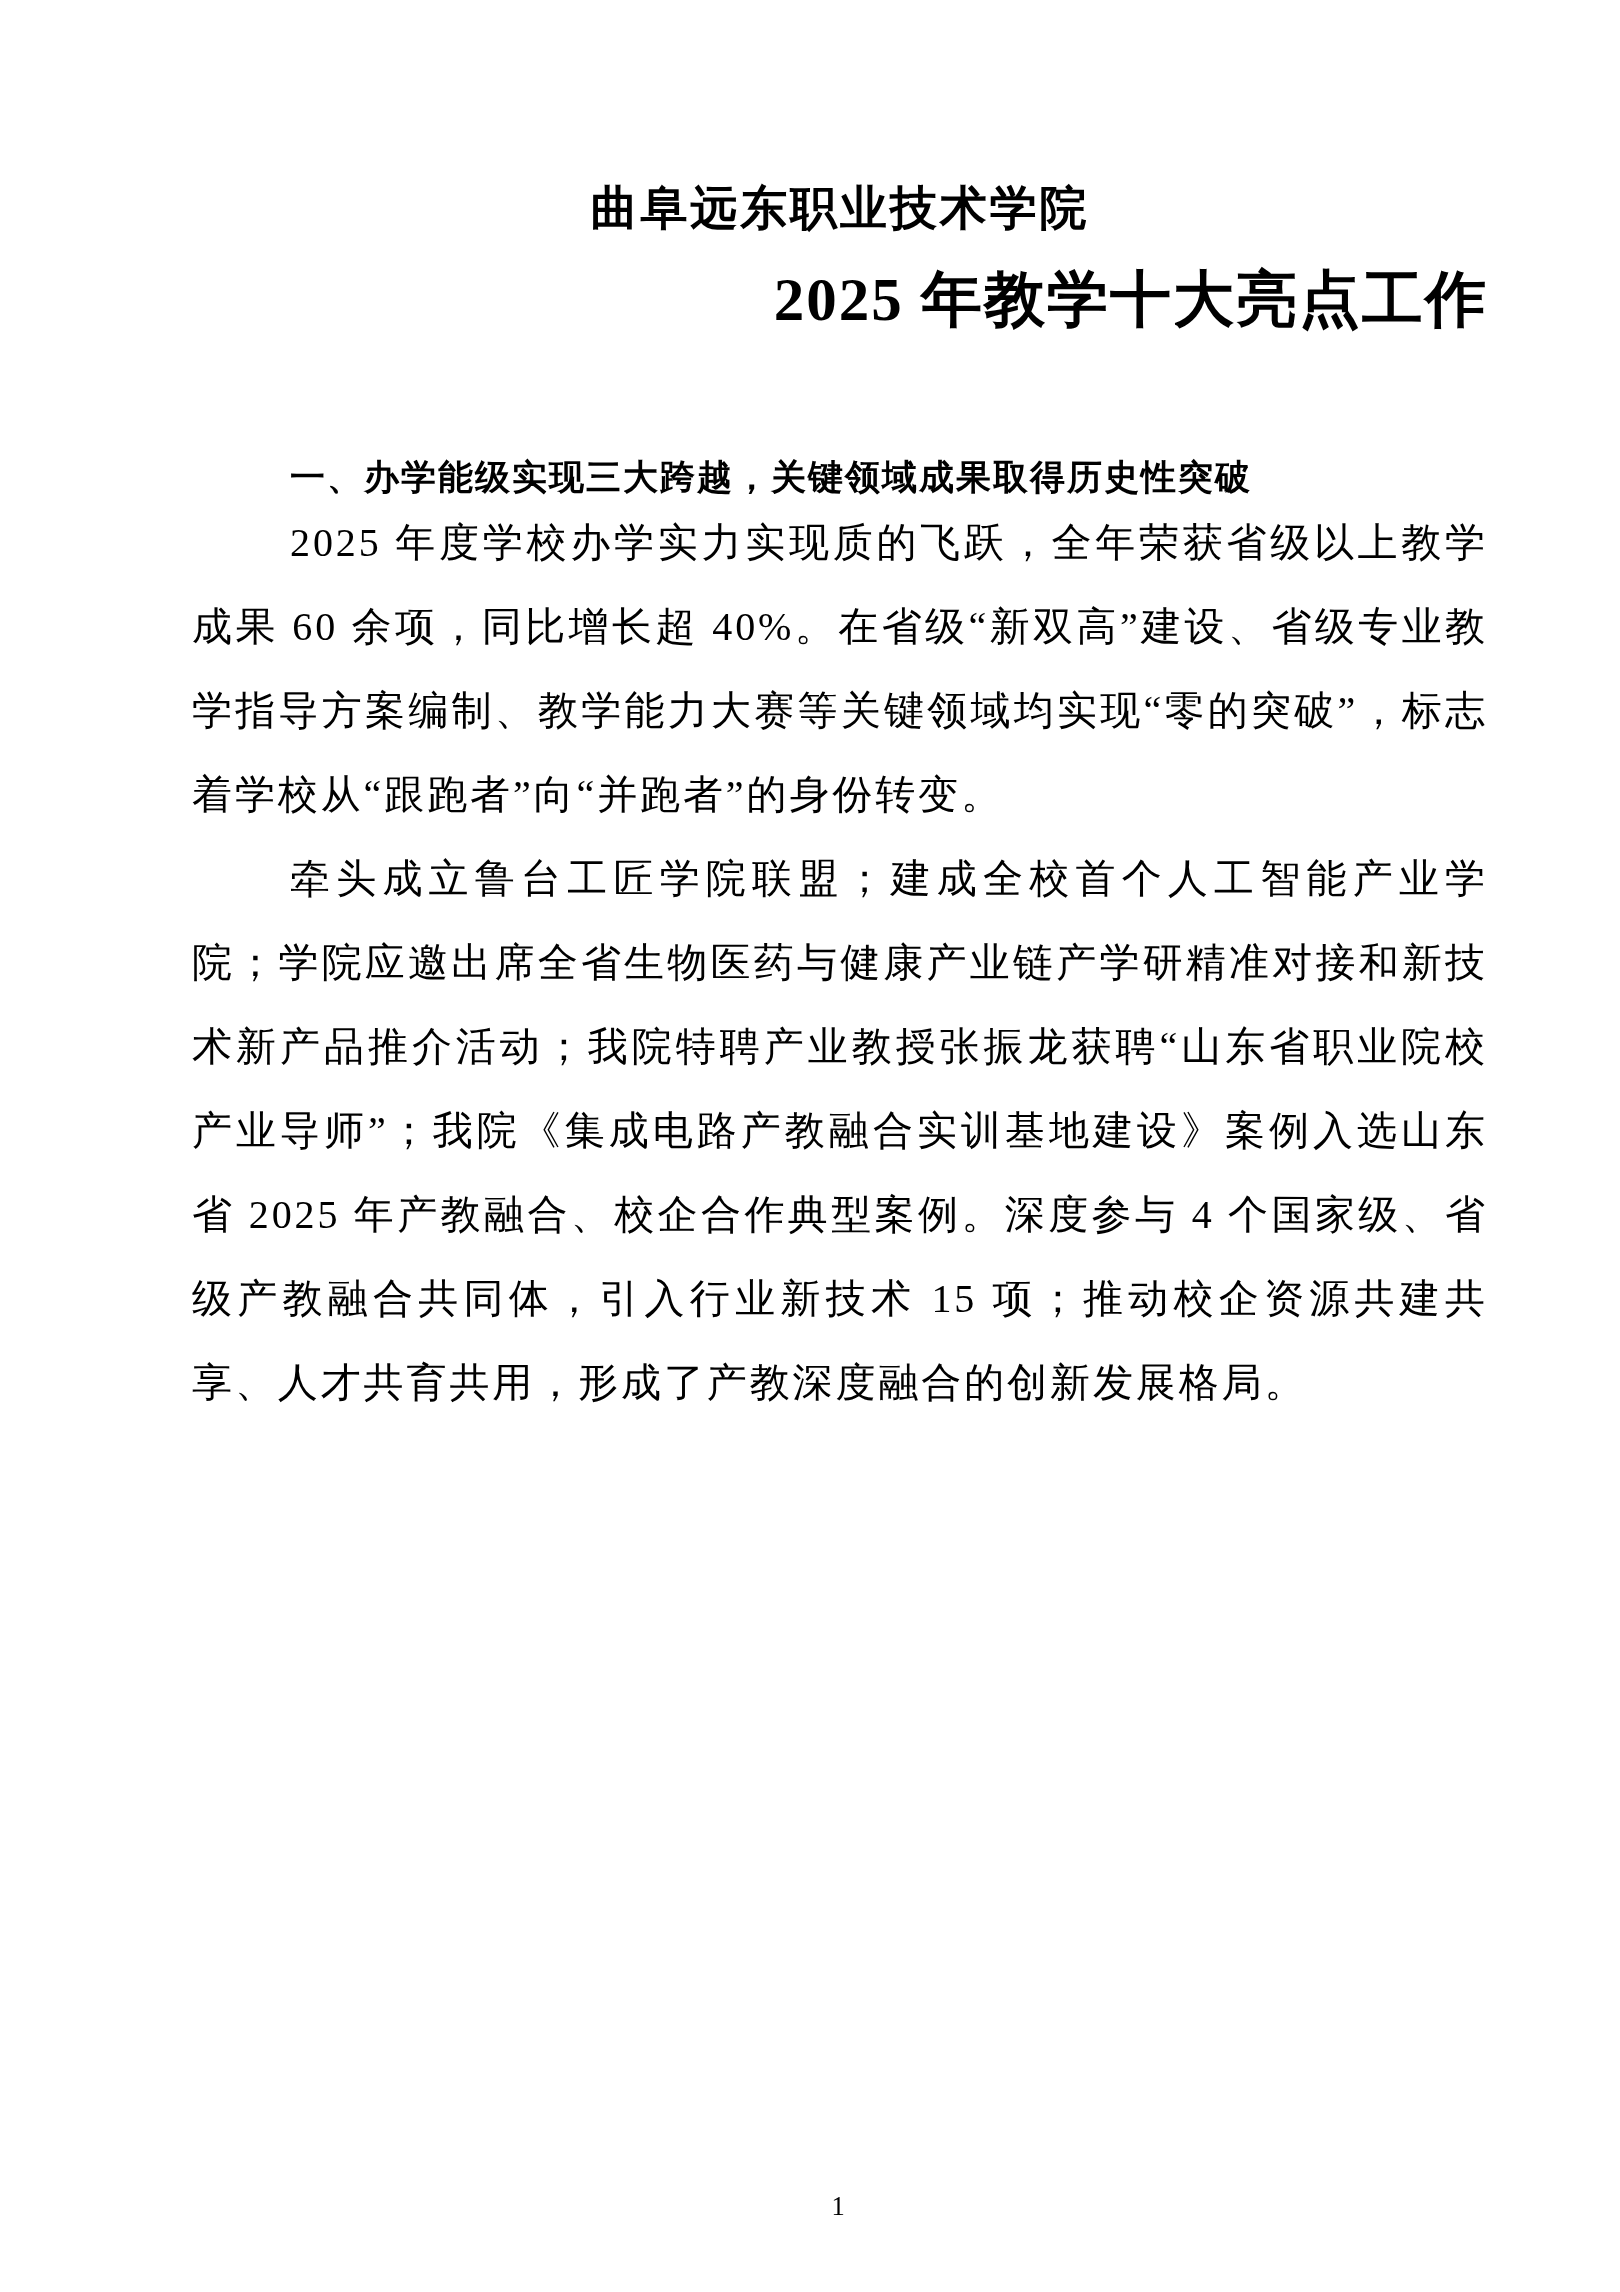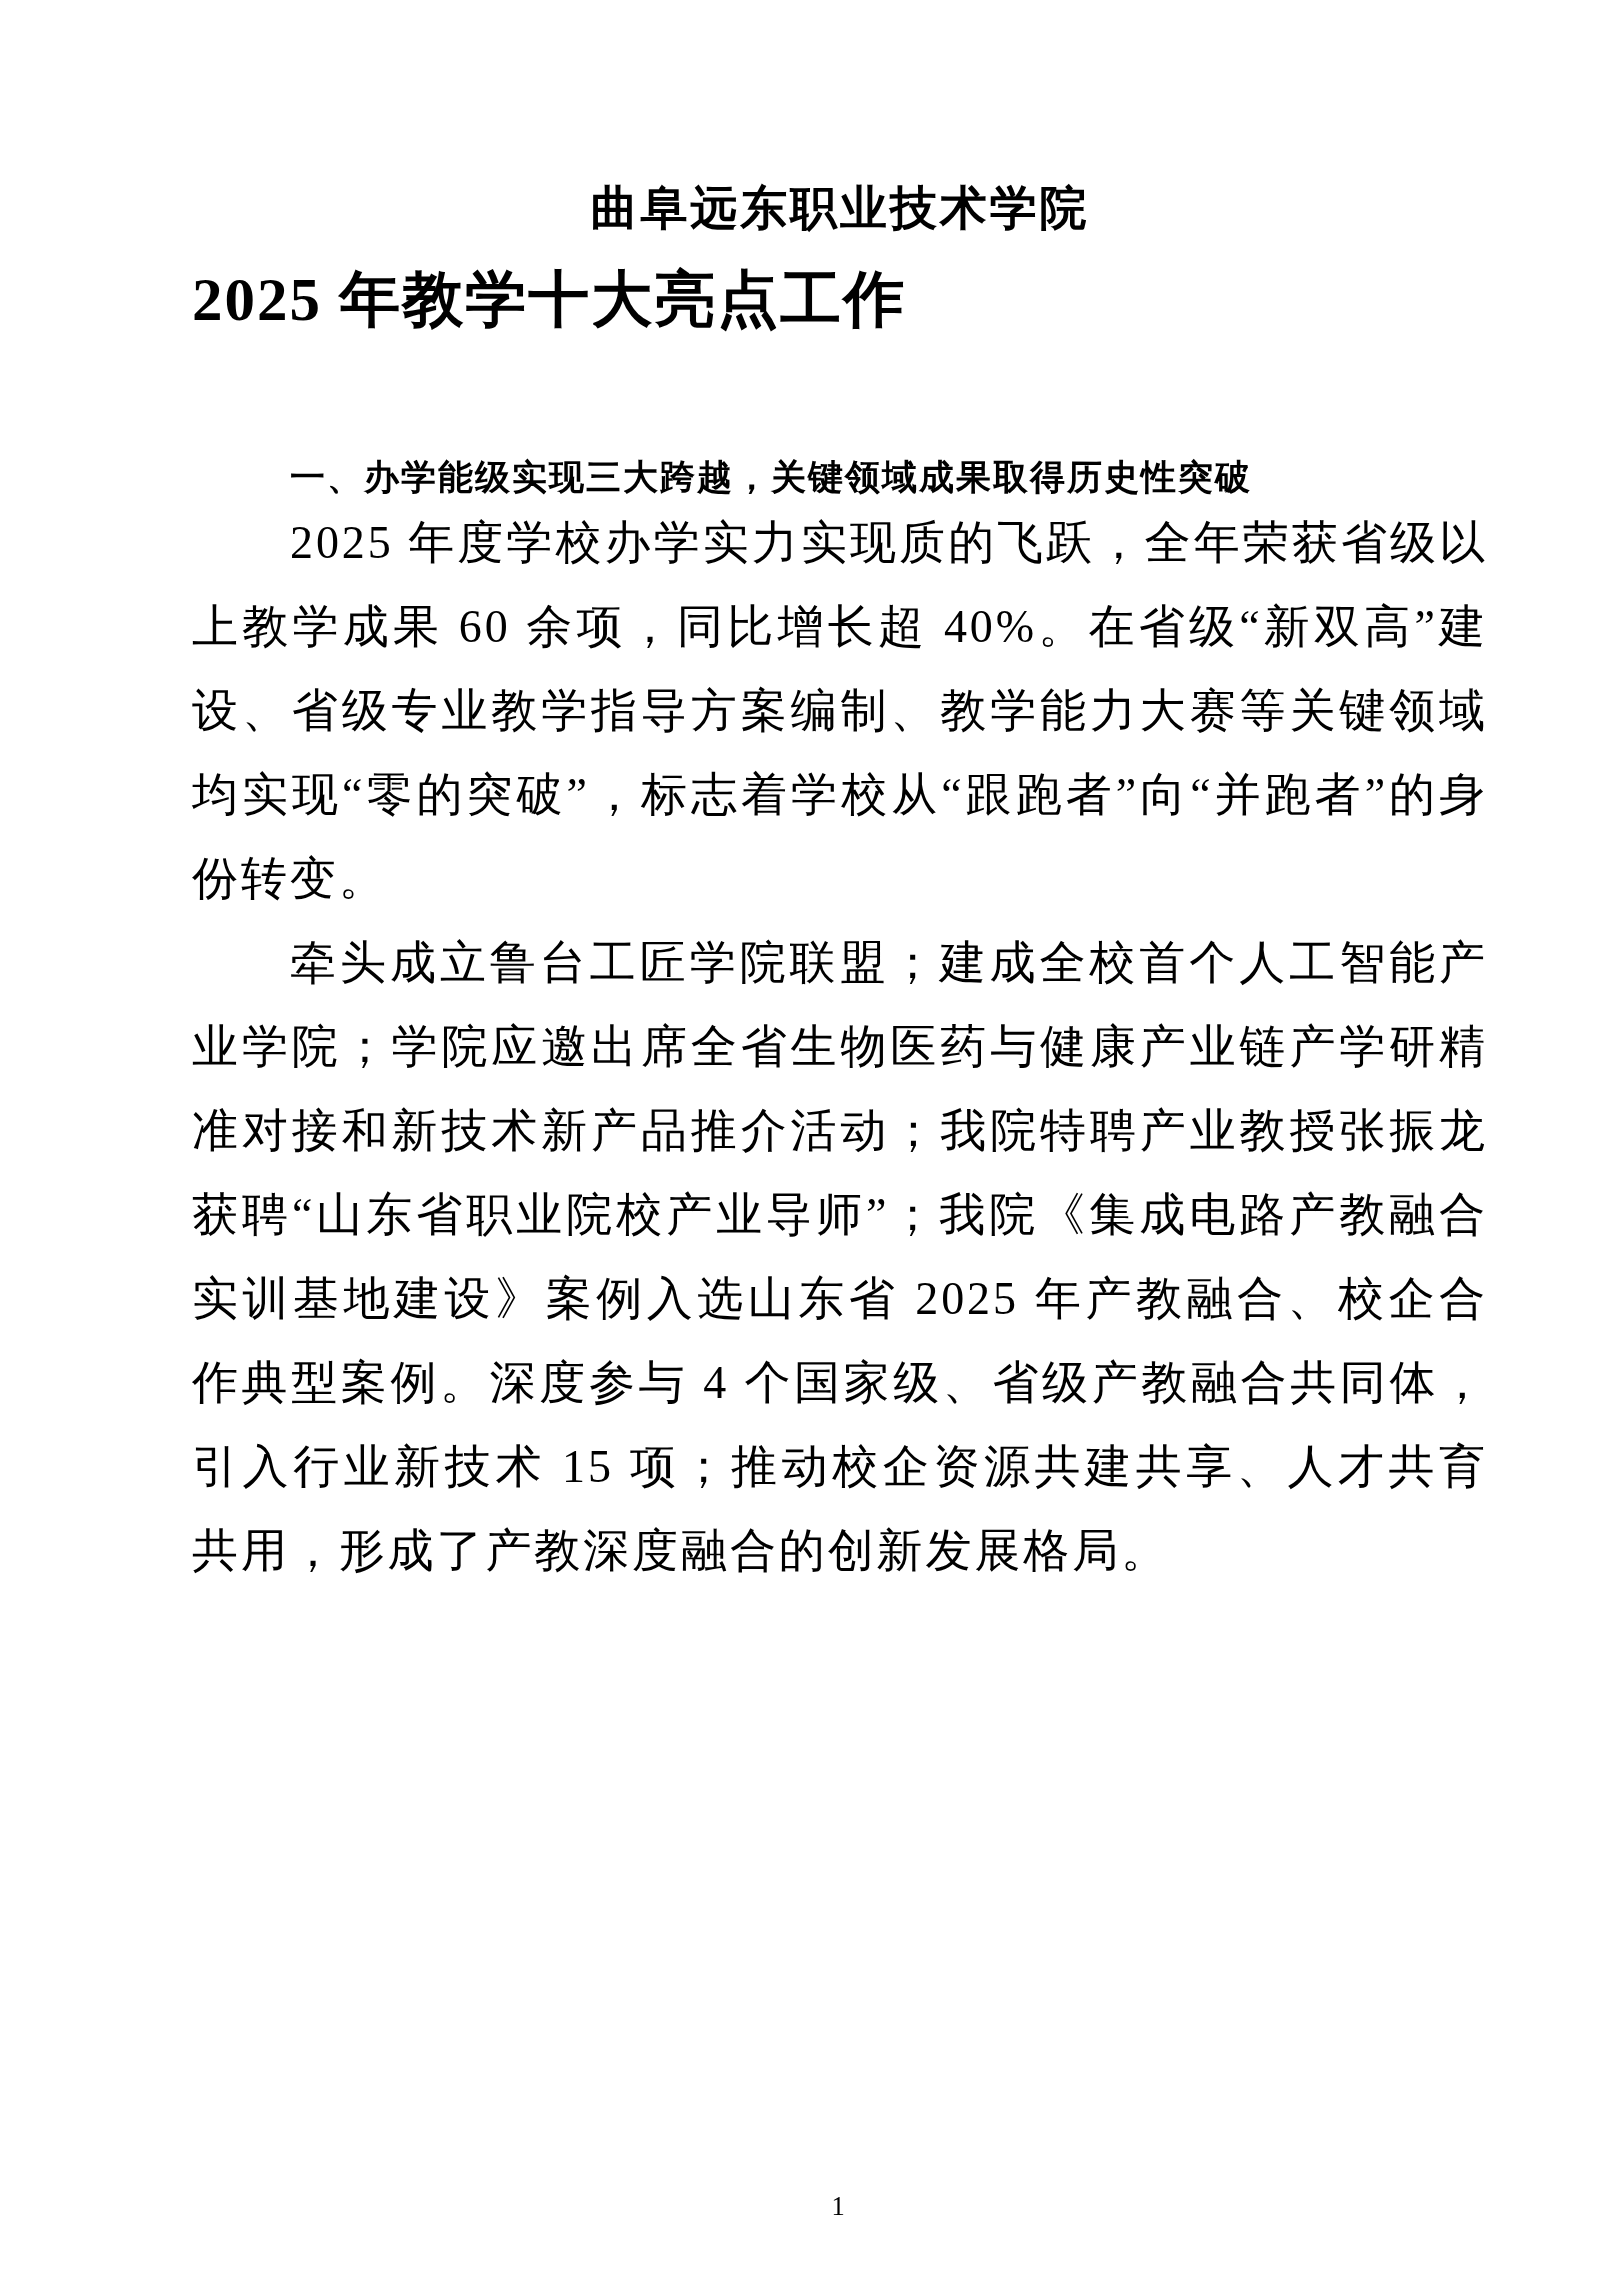--- a/index.html
+++ b/index.html
@@ -31,21 +31,21 @@
     text-align: center;
   }
   
   .t2 {
     margin: 15.7px 0 0 0;
     font-family: "Liberation Serif", "DejaVu Serif", serif;
     font-weight: bold;
     font-size: 61px;
     line-height: 90px;
     letter-spacing: 2px;
-    text-align: left;
+    text-align: right;
   }
   
   .hd {
     margin: 0;
     font-family: "Liberation Sans", "DejaVu Sans", sans-serif;
     font-weight: bold;
     font-size: 35px;
     line-height: 48px;
     letter-spacing: 2px;
     text-indent: 98px;
@@ -53,21 +53,21 @@
     text-justify: inter-character;
   }
   .hd.first {
     margin-top: 108px;
   }
   
   .content p {
     margin: 0;
     font-family: "Liberation Serif", "DejaVu Serif", serif;
     font-weight: normal;
-    font-size: 46px;
+    font-size: 40px;
     line-height: 84px;
     letter-spacing: 2.9px;
     text-indent: 98px;
     text-align: justify;
     text-justify: inter-character;
   }
   .pageno {
     position: absolute;
     bottom: 71px;
     left: 0;

